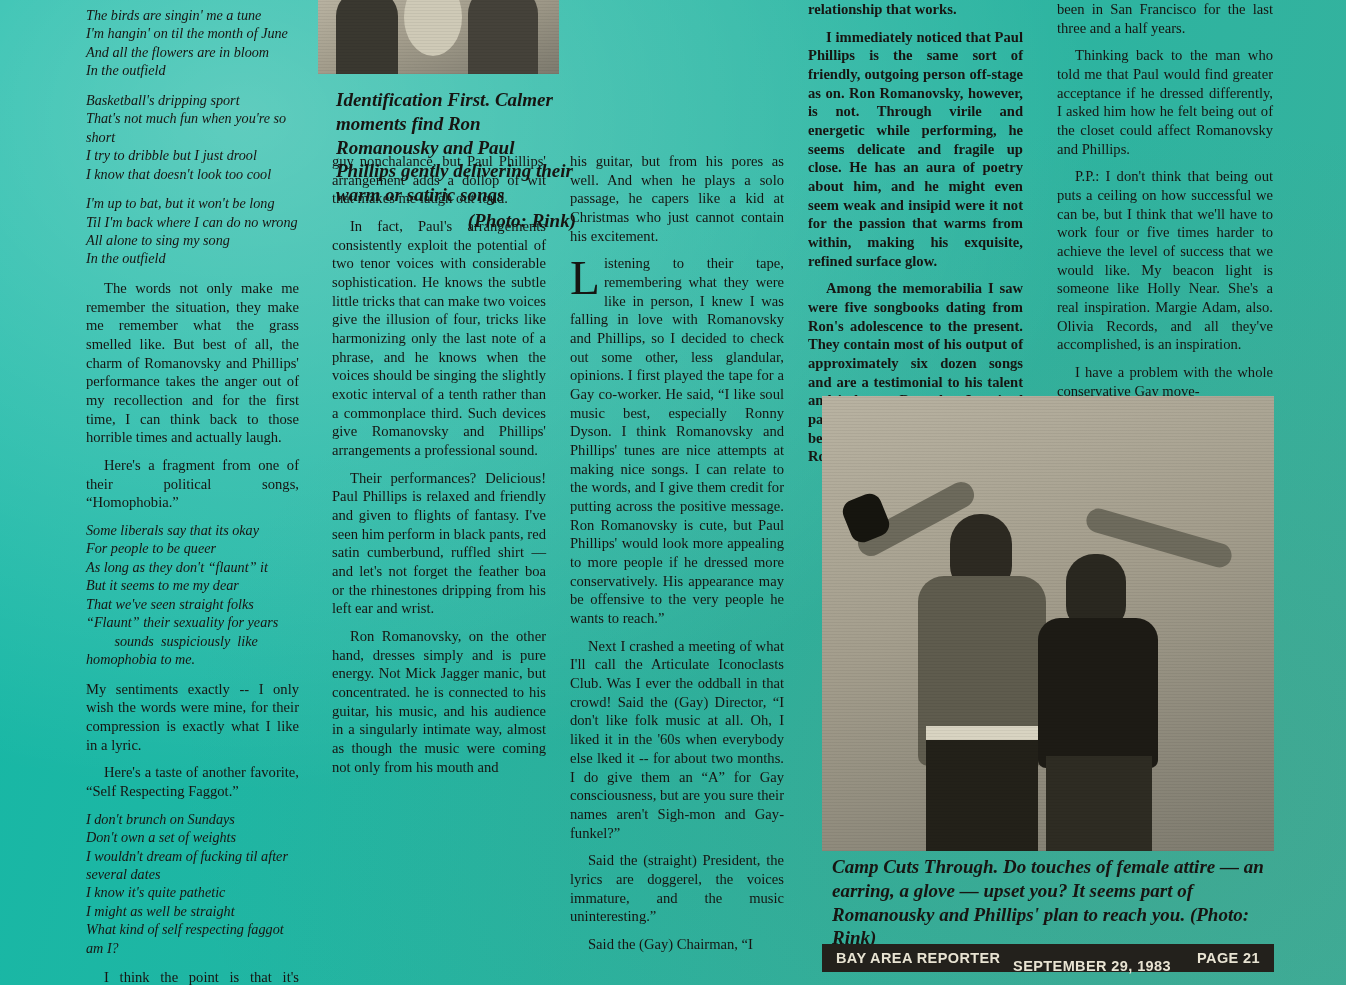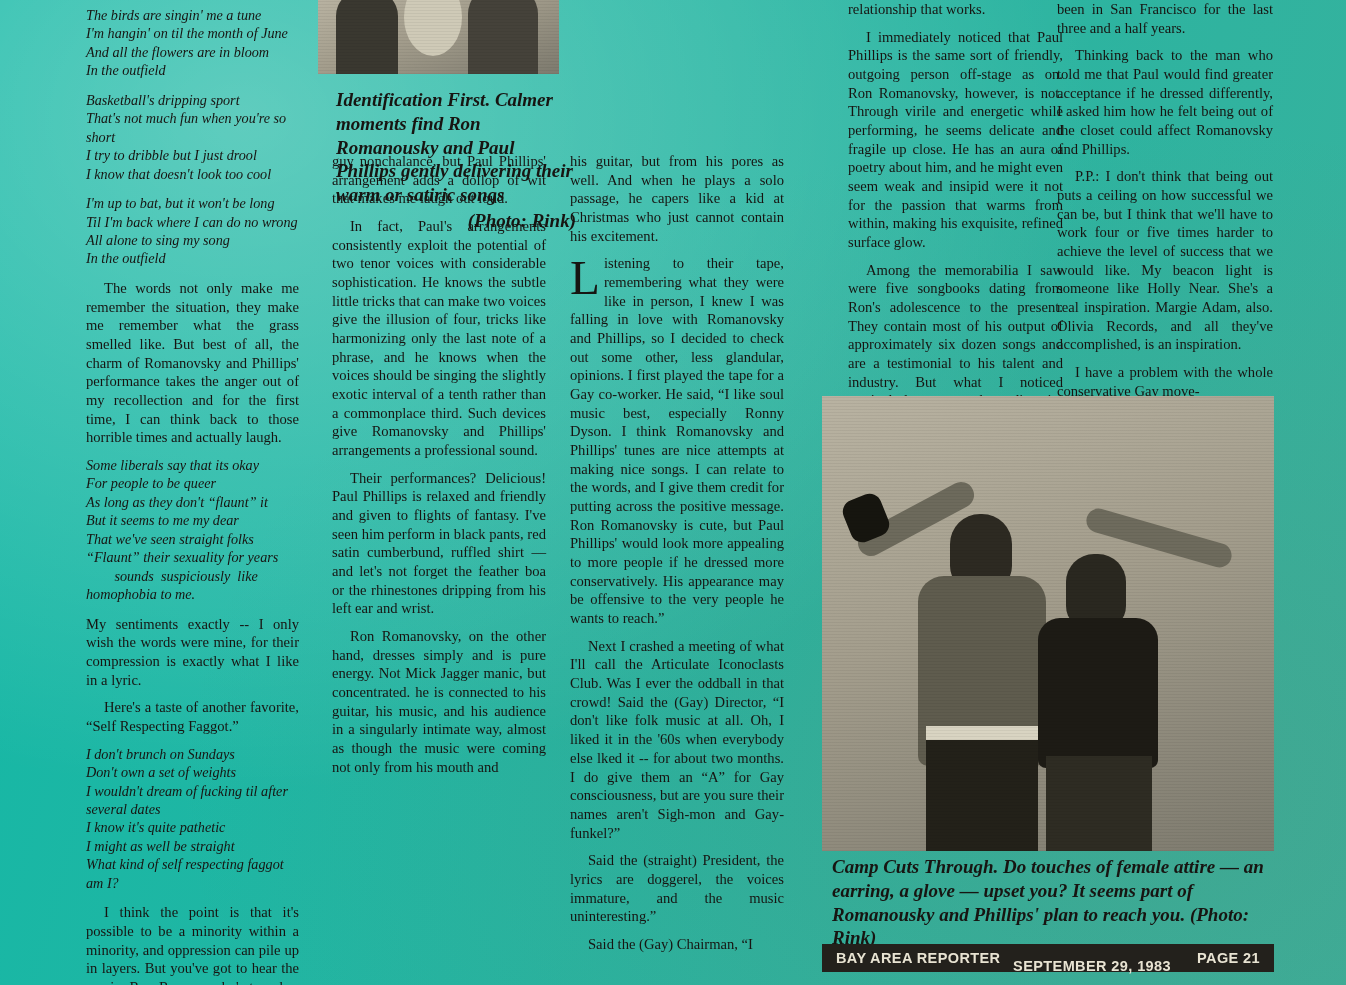--- a/index.html
+++ b/index.html
@@ -59,21 +59,21 @@
     font-family: "Liberation Serif", serif;
   }
 
   
   #col1 { left: 86px; top: 6px; width: 213px; }
   
   #col2 { left: 332px; top: 152px; width: 214px; }
   
   #col3 { left: 570px; top: 152px; width: 214px; }
   
-  #col4 { left: 848px; top: 0px; width: 215px; }
+  #col4 { left: 808px; top: 0px; width: 215px; font-weight: bold; }
   
   #col5 { left: 1057px; top: 0px; width: 216px; }
 
   .photo {
     position: absolute;
     background: #8e8a7d;
     overflow: hidden;
   }
   #photo-top {
     left: 318px; top: -4px; width: 241px; height: 78px;
@@ -148,20 +148,21 @@
         <div>I try to dribble but I just drool</div>
         <div>I know that doesn't look too cool</div>
       </div>
       <div class="verse">
         <div>I'm up to bat, but it won't be long</div>
         <div>Til I'm back where I can do no wrong</div>
         <div>All alone to sing my song</div>
         <div>In the outfield</div>
       </div>
       <p>The words not only make me remember the situation, they make me remember what the grass smelled like. But best of all, the charm of Romanovsky and Phillips' performance takes the anger out of my recollection and for the first time, I can think back to those horrible times and actually laugh.</p>
+      <p>Here's a fragment from one of their political songs, “Homophobia.”</p>
       <div class="verse">
         <div>Some liberals say that its okay</div>
         <div>For people to be queer</div>
         <div>As long as they don't “flaunt” it</div>
         <div>But it seems to me my dear</div>
         <div>That we've seen straight folks</div>
         <div>“Flaunt” their sexuality for years</div>
         <div>        sounds  suspiciously  like</div>
         <div>homophobia to me.</div>
       </div>

